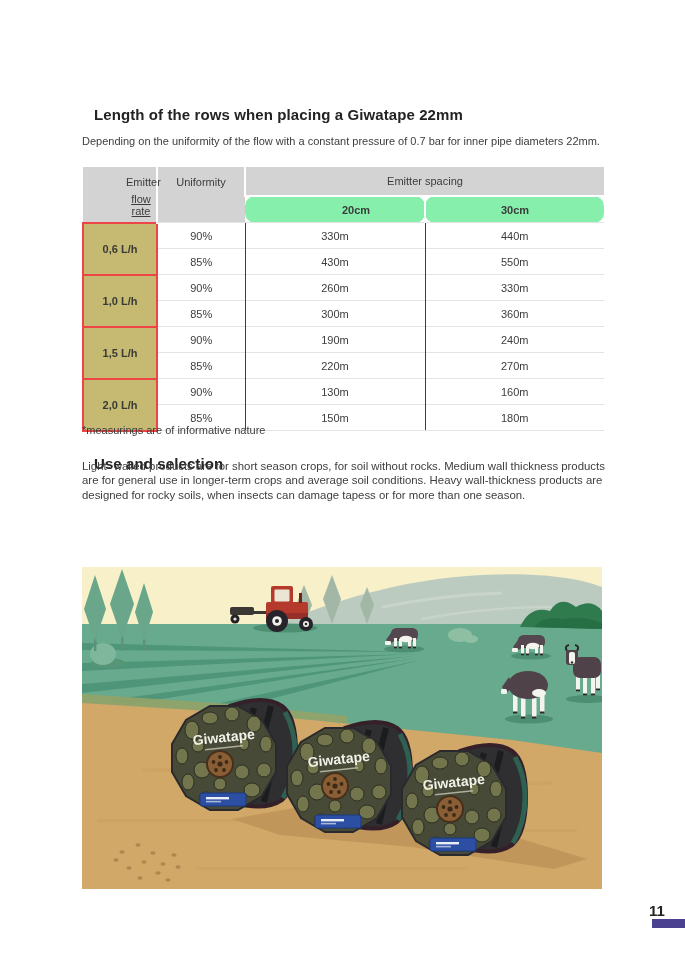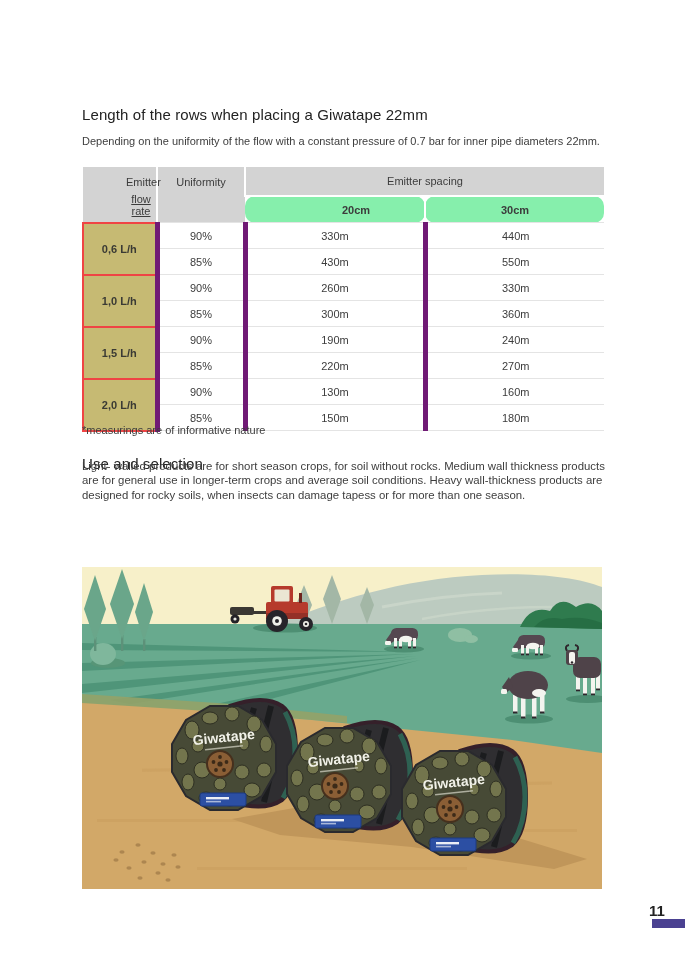--- a/index.html
+++ b/index.html
@@ -2,32 +2,32 @@
 <html><head>
 <meta charset="utf-8">
 <style>
   html,body{margin:0;padding:0;}
   body{
     width:685px;height:969px;background:#ffffff;position:relative;
     font-family:"Liberation Sans", sans-serif;color:#3b3b3b;overflow:hidden;
   }
   .abs{position:absolute;}
   
-  .h1{left:82px;font-size:15px;font-weight:normal;color:#232323;letter-spacing:.1px;}
+  .h1{left:94px;font-size:15px;font-weight:bold;color:#232323;letter-spacing:.1px;}
   .sub{left:82px;top:135px;font-size:11px;color:#3d3d3d;}
   
   table.rows{position:absolute;left:82px;top:167px;width:521px;border-collapse:collapse;table-layout:fixed;font-size:11px;color:#3c3c3c;}
   table.rows th,table.rows td{padding:0;text-align:center;font-weight:normal;}
   thead th{background:#d3d3d3;font-weight:bold;border-left:2px solid #fff;}
   thead th:first-child{border-left:none;padding-left:43px;}
   thead tr.r1 th{height:28px;}
   thead th.span2{vertical-align:top;padding-top:9px;}
   thead th.spacing{vertical-align:middle;margin-top:25px;}
   thead tr.r2 th{background:#86efac;height:25px;border-top:2px solid #fff;font-weight:bold;border-radius:10px;}
-  tbody td{background:#fff;height:25px;border-top:1px solid #e4e4e4;border-left:5px solid #701a75;}
+  tbody td{background:#fff;height:25px;border-top:1px solid #e4e4e4;border-left:1px solid #701a75;}
   tbody tr:last-child td{border-bottom:1px solid #e4e4e4;}
   tbody td.flowcell{background:#c6ba73;border:2px solid #ef4444;font-weight:bold;color:#3a3a34;}
   .footnote{left:82px;top:424px;font-size:11px;color:#3d3d3d;}
   .h2{top:455px;}
   .bodytext{left:82px;top:459px;width:524px;font-size:11.4px;line-height:14.4px;color:#3d3d3d;}
   .bodytext p{margin:0;}
   
   .illu{left:82px;top:567px;width:520px;height:322px;}
   
   .pagenum{left:649px;top:902px;font-size:15px;font-weight:bold;color:#232323;}

